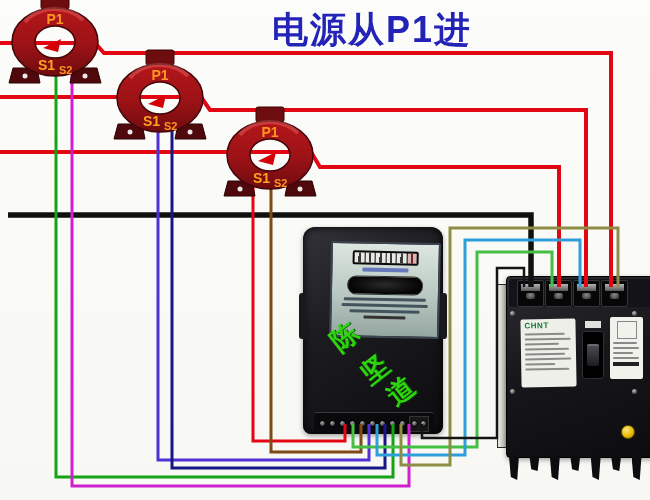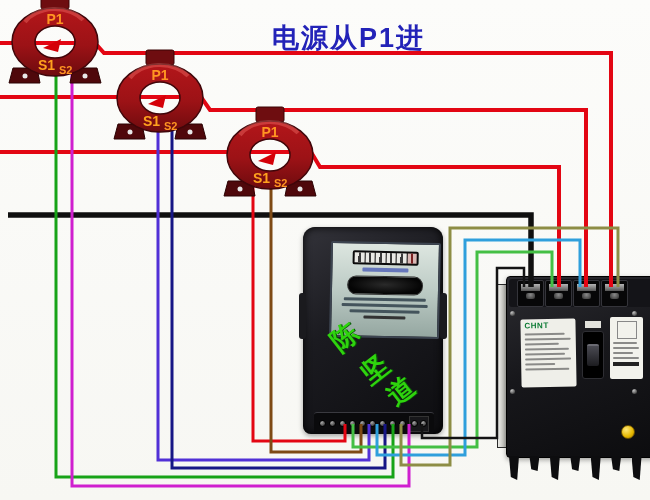--- a/index.html
+++ b/index.html
@@ -1,18 +1,18 @@
 <!DOCTYPE html>
 <html><head>
 <meta charset="utf-8">
 <style>
   html,body{margin:0;padding:0;background:#fbfbf8;}
   #stage{position:relative;width:650px;height:500px;background:linear-gradient(180deg,#fcfcfa 0%,#f7f7f3 100%);overflow:hidden;font-family:"Liberation Sans",sans-serif;}
   #wires-svg{position:absolute;left:0;top:0;z-index:3;pointer-events:none;}
-  .title{position:absolute;left:272px;top:20px;z-index:4;font-size:27px;font-weight:bold;color:#2323b8;letter-spacing:2px;}
+  .title{position:absolute;left:272px;top:6px;z-index:4;font-size:36px;font-weight:bold;color:#2323b8;letter-spacing:2px;}
   
   .meter{position:absolute;left:303px;top:227px;width:140px;height:207px;z-index:2;}
   .meter-body{position:absolute;inset:0;background:linear-gradient(145deg,#33333a 0%,#1b1b20 40%,#0d0d10 100%);border-radius:12px 12px 8px 8px;box-shadow:inset 0 0 8px #000, 0 2px 5px rgba(0,0,0,.35);}
   .meter-ear{position:absolute;width:7px;height:46px;background:#1a1a1e;border-radius:3px;}
   .meter-face{position:absolute;left:27px;top:15px;width:106px;height:92px;background:linear-gradient(180deg,#dde6e0 0%,#b9c8c2 55%,#95a7a1 100%);border:2px solid #3c4450;border-radius:2px;transform:rotate(1.2deg);}
   .counter{width:66px;height:14px;margin:7px auto 0;background:#0a0a0a;border-radius:2px;display:flex;gap:1px;padding:2px 2px;box-sizing:border-box;}
   .digit{flex:1;background:#e9e9e4;background-image:linear-gradient(90deg,transparent 38%,#3a3a3a 38%,#3a3a3a 62%,transparent 62%);}
   .digit:last-child{background-color:#d8b8b4;background-image:linear-gradient(90deg,transparent 38%,#7a2020 38%,#7a2020 62%,transparent 62%);}
   .bar{background:#44545c;border-radius:1px;margin:3px auto 0;}
   .bar.blue{background:#6677bb;}

